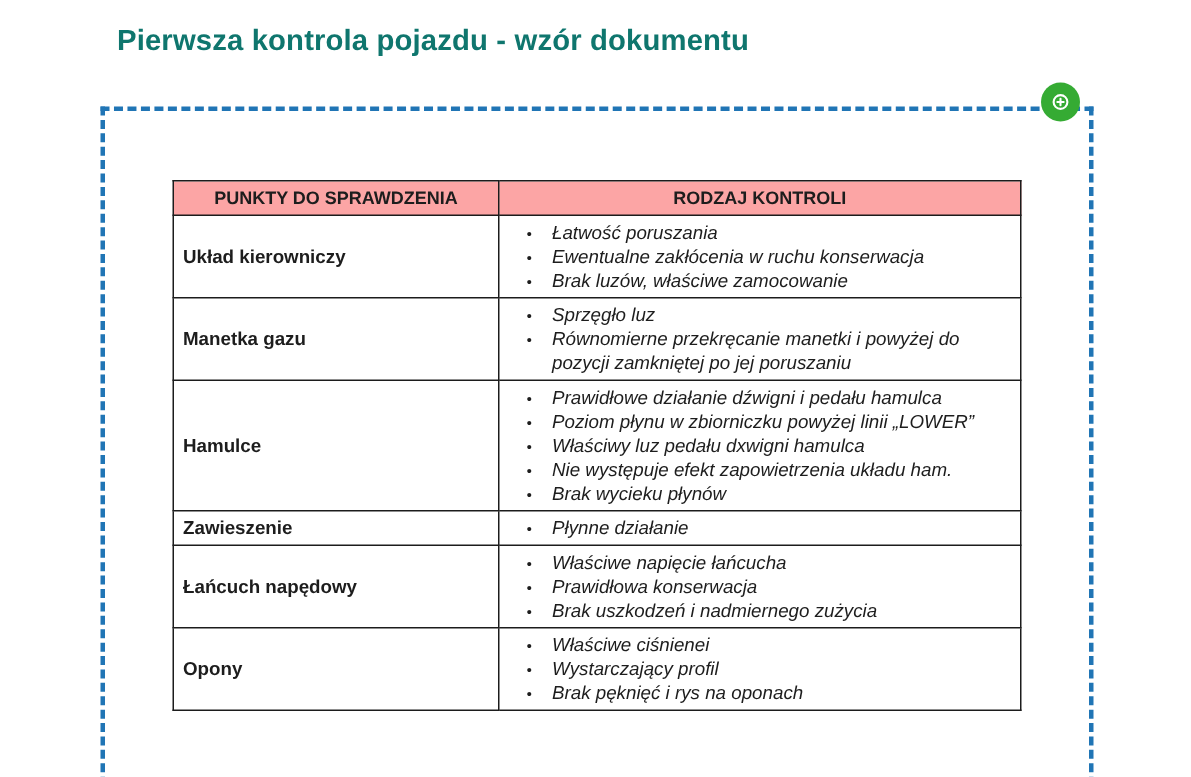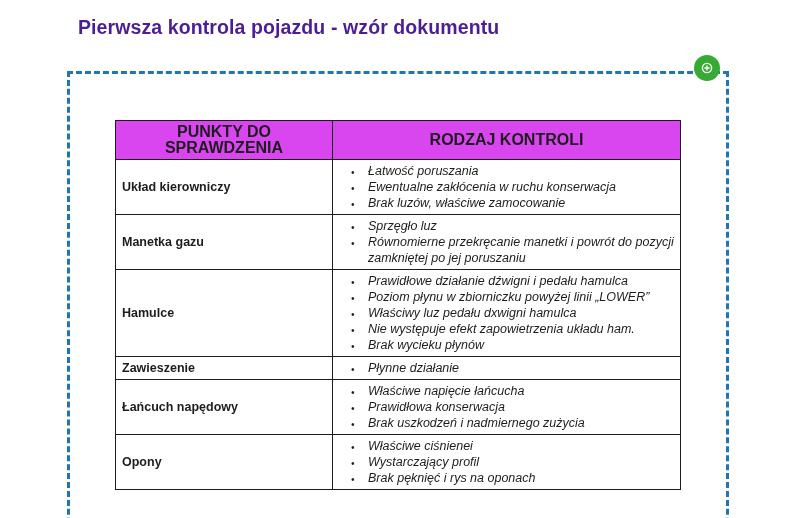--- a/index.html
+++ b/index.html
@@ -11,21 +11,21 @@
     position: relative;
     font-family: "Liberation Sans", "DejaVu Sans", sans-serif;
   }
 
   .page-title {
     position: absolute;
     left: 78px; top: 16px;
     margin: 0;
     font-size: 19.5px;
     font-weight: 700;
-    color: #4c1d95;
+    color: #0f766e;
     letter-spacing: 0.1px;
   }
 
   .selection-box {
     position: absolute;
     left: 67px; top: 71px;
     width: 662px; height: 560px;
     border: 3px dashed #2075b5;
   }
 
@@ -50,23 +50,23 @@
     border-collapse: collapse;
     width: 565px;
     table-layout: fixed;
     font-size: 12.5px;
     color: #1d1d1d;
   }
   .check-table th, .check-table td {
     border: 1.5px solid #1c1c1c;
   }
   .check-table th {
-    background: #d946ef;
+    background: #fca5a5;
     font-weight: 700;
-    font-size: 16px;
+    font-size: 12px;
     padding: 3px 4px;
     line-height: 16px;
   }
   .item-cell {
     padding: 2px 4px 2px 6px;
     vertical-align: middle;
     line-height: 16px;
     font-weight: bold;
   }
   .checks-cell {
@@ -124,21 +124,21 @@
               <li class="check-item">Ewentualne zakłócenia w ruchu konserwacja</li>
               <li class="check-item">Brak luzów, właściwe zamocowanie</li>
             </ul>
           </td>
         </tr>
         <tr>
           <td class="item-cell">Manetka gazu</td>
           <td class="checks-cell">
             <ul class="check-list">
               <li class="check-item">Sprzęgło luz</li>
-              <li class="check-item">Równomierne przekręcanie manetki i powrót do pozycji zamkniętej po jej poruszaniu</li>
+              <li class="check-item">Równomierne przekręcanie manetki i powyżej do pozycji zamkniętej po jej poruszaniu</li>
             </ul>
           </td>
         </tr>
         <tr>
           <td class="item-cell">Hamulce</td>
           <td class="checks-cell">
             <ul class="check-list">
               <li class="check-item">Prawidłowe działanie dźwigni i pedału hamulca</li>
               <li class="check-item">Poziom płynu w zbiorniczku powyżej linii „LOWER”</li>
               <li class="check-item">Właściwy luz pedału dxwigni hamulca</li>

